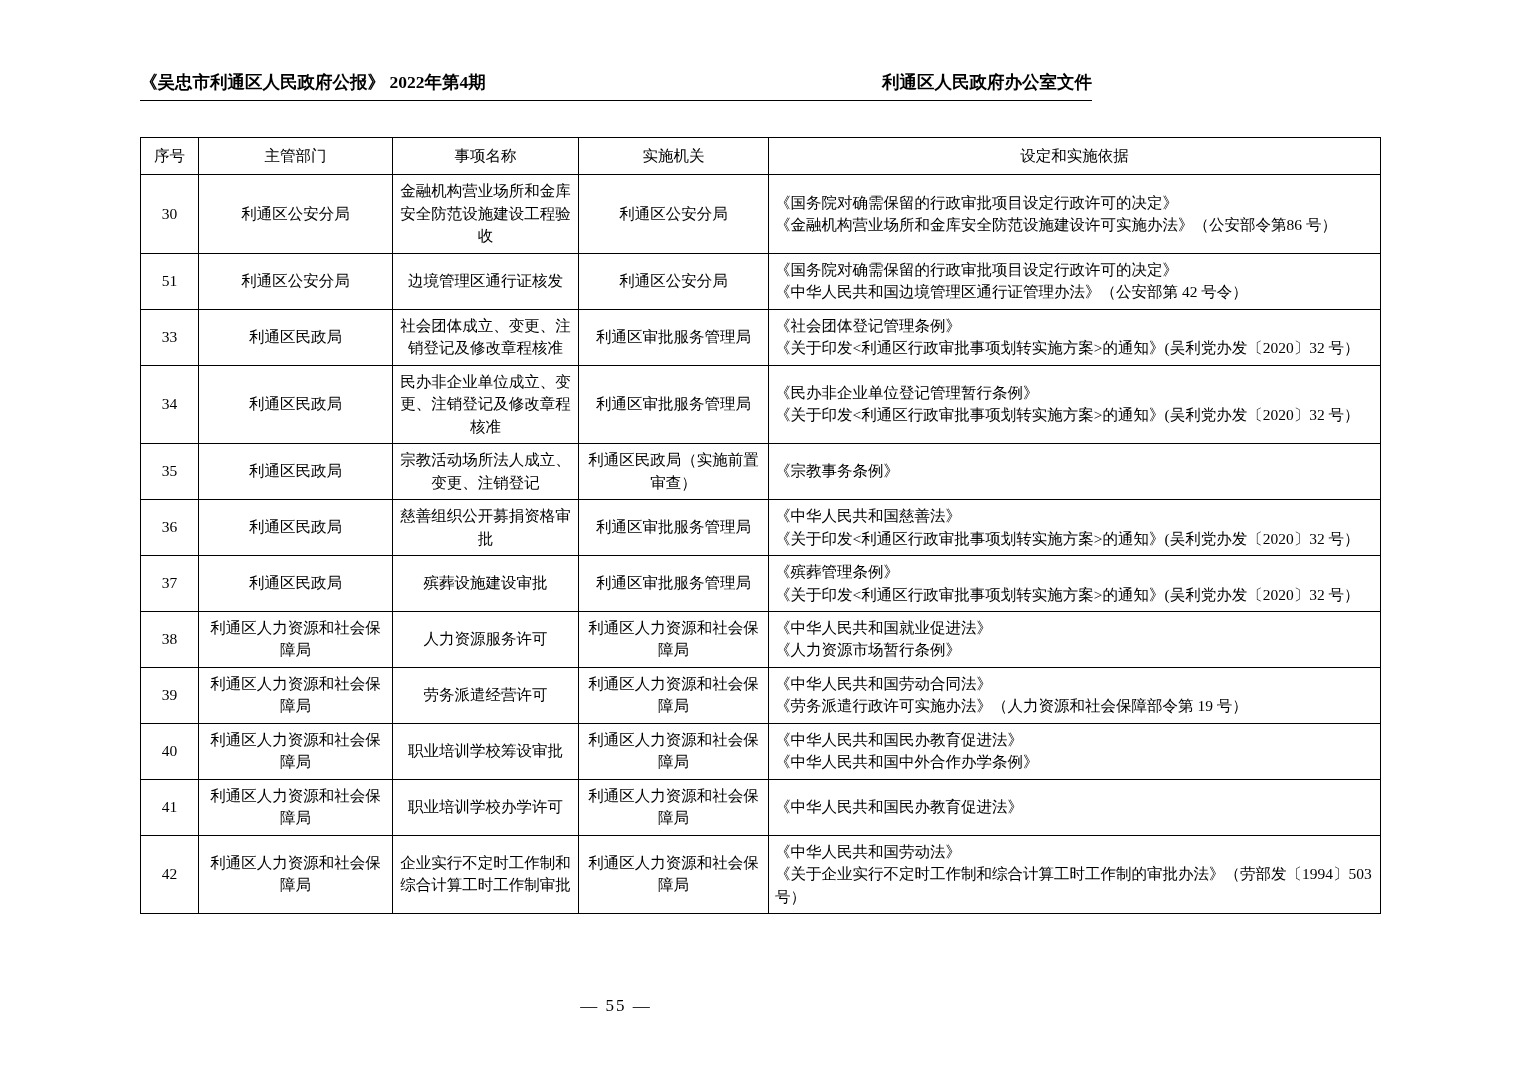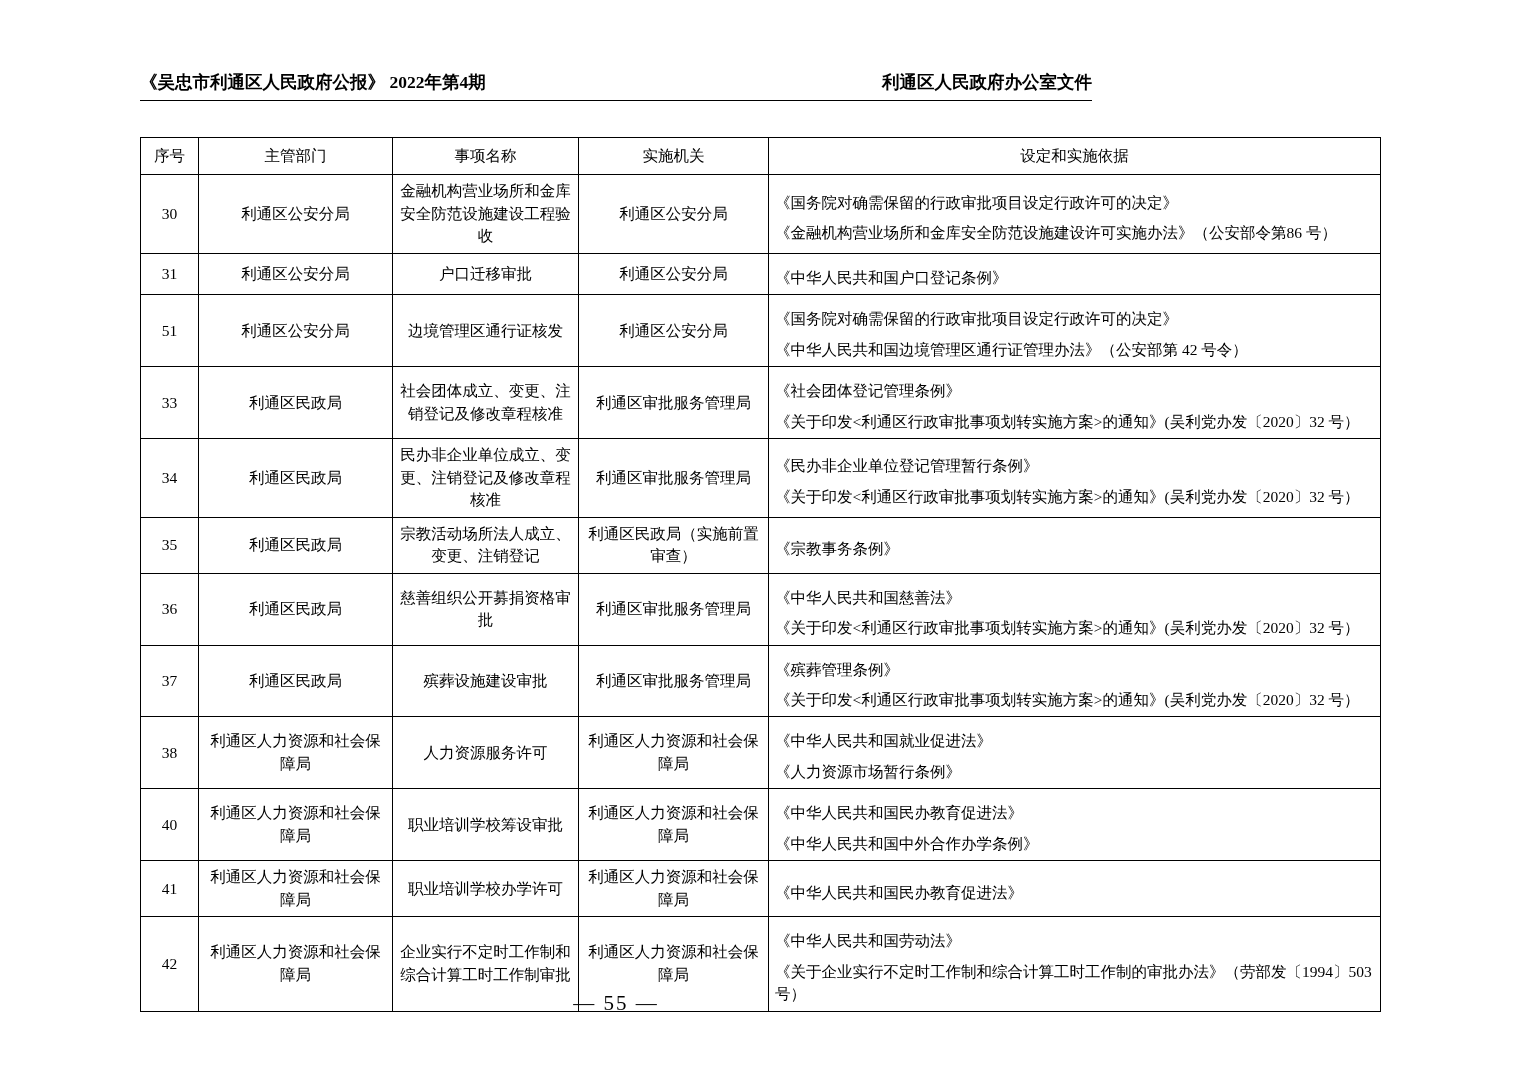--- a/index.html
+++ b/index.html
@@ -55,29 +55,29 @@
   }
   col.c-no     { width: 58px; }
   col.c-dept   { width: 194px; }
   col.c-item   { width: 186px; }
   col.c-org    { width: 190px; }
   col.c-basis  { width: 612px; }
 
   .c-center { text-align: center; }
   .c-left   { text-align: left; padding-left: 9px; }
 
-  .basis-line { display: block; margin-top: 8px; }
+  .basis-line { display: block; }
 
   .footer {
     position: absolute;
     left: 0;
     right: 0;
     bottom: 58px;
     text-align: center;
-    font-size: 21px;
+    font-size: 17px;
     letter-spacing: 2px;
   }
 </style>
 </head>
 <body>
 
 <div class="page">
 
   <div class="header">
     <div class="header-left">《吴忠市利通区人民政府公报》 2022年第4期</div>
@@ -106,29 +106,20 @@
           <td class="c-center">30</td>
           <td class="c-center">利通区公安分局</td>
           <td class="c-center">金融机构营业场所和金库安全防范设施建设工程验收</td>
           <td class="c-center">利通区公安分局</td>
           <td class="c-left">
             <span class="basis-line">《国务院对确需保留的行政审批项目设定行政许可的决定》</span>
             <span class="basis-line">《金融机构营业场所和金库安全防范设施建设许可实施办法》（公安部令第86 号）</span>
           </td>
         </tr>
         <tr>
-          <td class="c-center">31</td>
-          <td class="c-center">利通区公安分局</td>
-          <td class="c-center">户口迁移审批</td>
-          <td class="c-center">利通区公安分局</td>
-          <td class="c-left">
-            <span class="basis-line">《中华人民共和国户口登记条例》</span>
-          </td>
-        </tr>
-        <tr>
           <td class="c-center">51</td>
           <td class="c-center">利通区公安分局</td>
           <td class="c-center">边境管理区通行证核发</td>
           <td class="c-center">利通区公安分局</td>
           <td class="c-left">
             <span class="basis-line">《国务院对确需保留的行政审批项目设定行政许可的决定》</span>
             <span class="basis-line">《中华人民共和国边境管理区通行证管理办法》（公安部第 42 号令）</span>
           </td>
         </tr>
         <tr>
@@ -184,20 +175,30 @@
           <td class="c-center">38</td>
           <td class="c-center">利通区人力资源和社会保障局</td>
           <td class="c-center">人力资源服务许可</td>
           <td class="c-center">利通区人力资源和社会保障局</td>
           <td class="c-left">
             <span class="basis-line">《中华人民共和国就业促进法》</span>
             <span class="basis-line">《人力资源市场暂行条例》</span>
           </td>
         </tr>
         <tr>
+          <td class="c-center">39</td>
+          <td class="c-center">利通区人力资源和社会保障局</td>
+          <td class="c-center">劳务派遣经营许可</td>
+          <td class="c-center">利通区人力资源和社会保障局</td>
+          <td class="c-left">
+            <span class="basis-line">《中华人民共和国劳动合同法》</span>
+            <span class="basis-line">《劳务派遣行政许可实施办法》（人力资源和社会保障部令第 19 号）</span>
+          </td>
+        </tr>
+        <tr>
           <td class="c-center">40</td>
           <td class="c-center">利通区人力资源和社会保障局</td>
           <td class="c-center">职业培训学校筹设审批</td>
           <td class="c-center">利通区人力资源和社会保障局</td>
           <td class="c-left">
             <span class="basis-line">《中华人民共和国民办教育促进法》</span>
             <span class="basis-line">《中华人民共和国中外合作办学条例》</span>
           </td>
         </tr>
         <tr>

